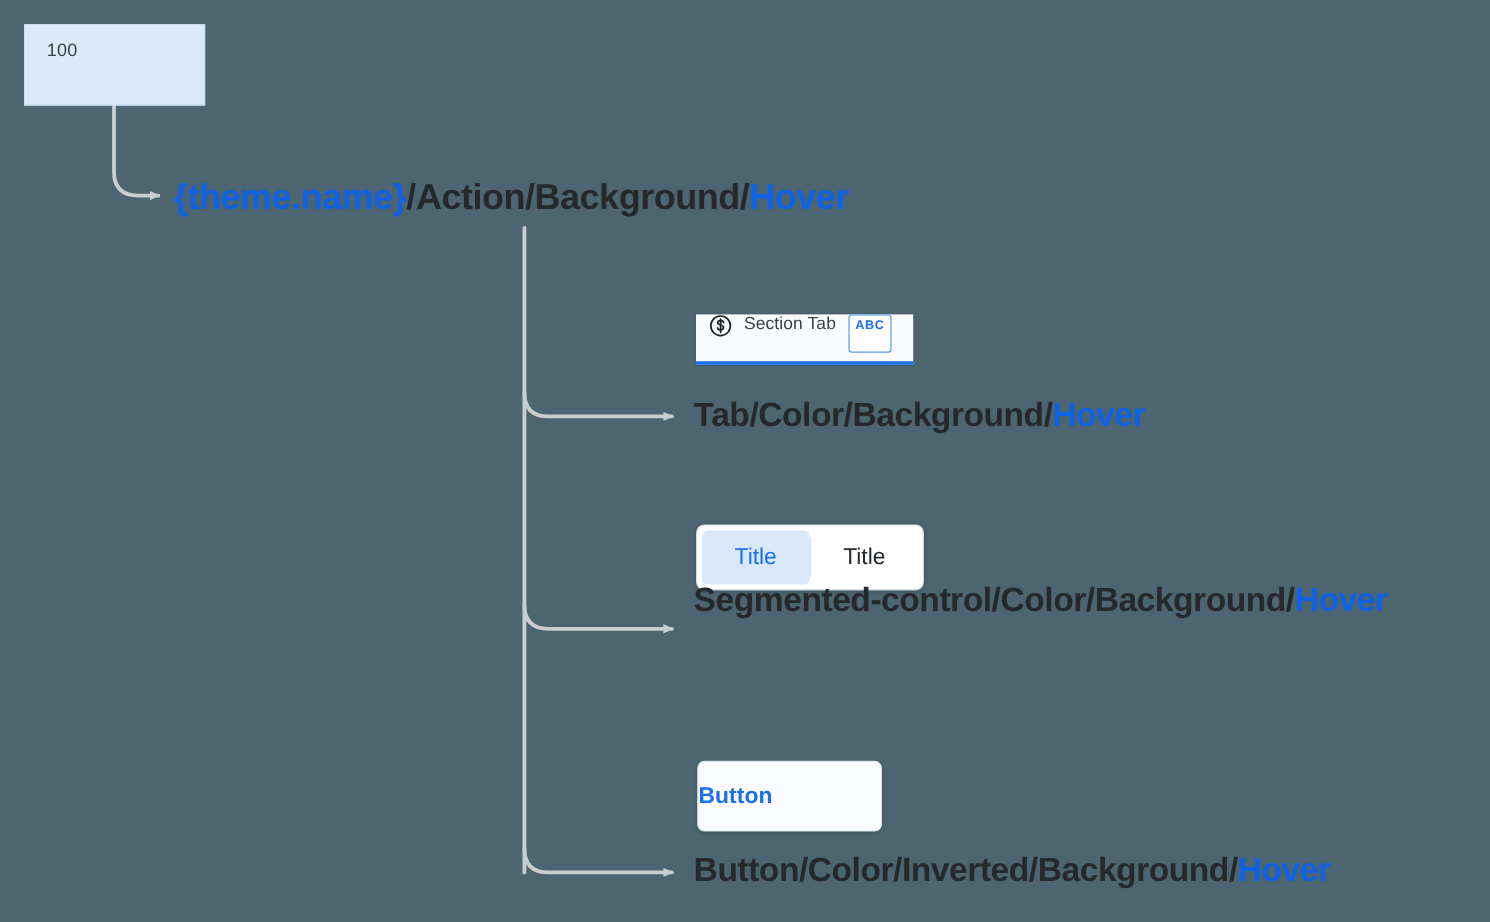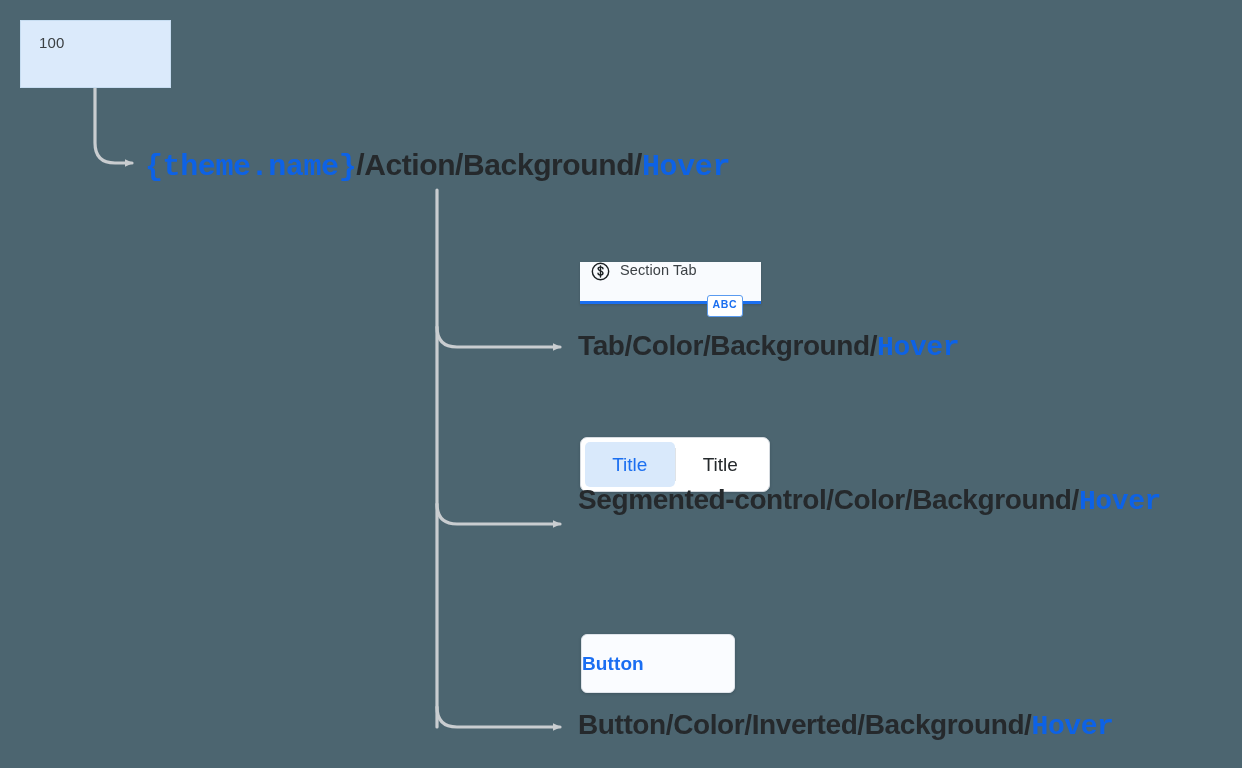--- a/index.html
+++ b/index.html
@@ -53,21 +53,21 @@
   }
 
   
   .path-label {
     position: absolute;
     white-space: nowrap;
     font-weight: bold;
     letter-spacing: -.4px;
     color: #25292c;
   }
-  .path-label .accent { color: #0d62e6; font-family: Liberation Mono, monospace; }
+  .path-label .accent { color: #0d62e6; }
   .path-label .sep { color: #25292c; font-weight: bold; }
 
   #root-label {
     left: 145px;
     top: 148px;
     font-size: 30px;
   }
   #tab-label {
     left: 578px;
     top: 330px;
@@ -113,24 +113,23 @@
     letter-spacing: .1px;
   }
   .abc-badge {
     margin-left: 10px;
     border: 1.3px solid #5a9bf0;
     border-radius: 3px;
     color: #1b6ff0;
     font-size: 10.5px;
     font-weight: bold;
     letter-spacing: .6px;
-    padding: 3px 5px 6px 5px;
+    padding: 3px 5px 16px 5px;
     background: #ffffff;
     line-height: 1;
-    margin-top: 33px;
   }
 
   
   .segmented {
     position: absolute;
     left: 580px;
     top: 437px;
     width: 190px;
     height: 55px;
     background: #ffffff;

